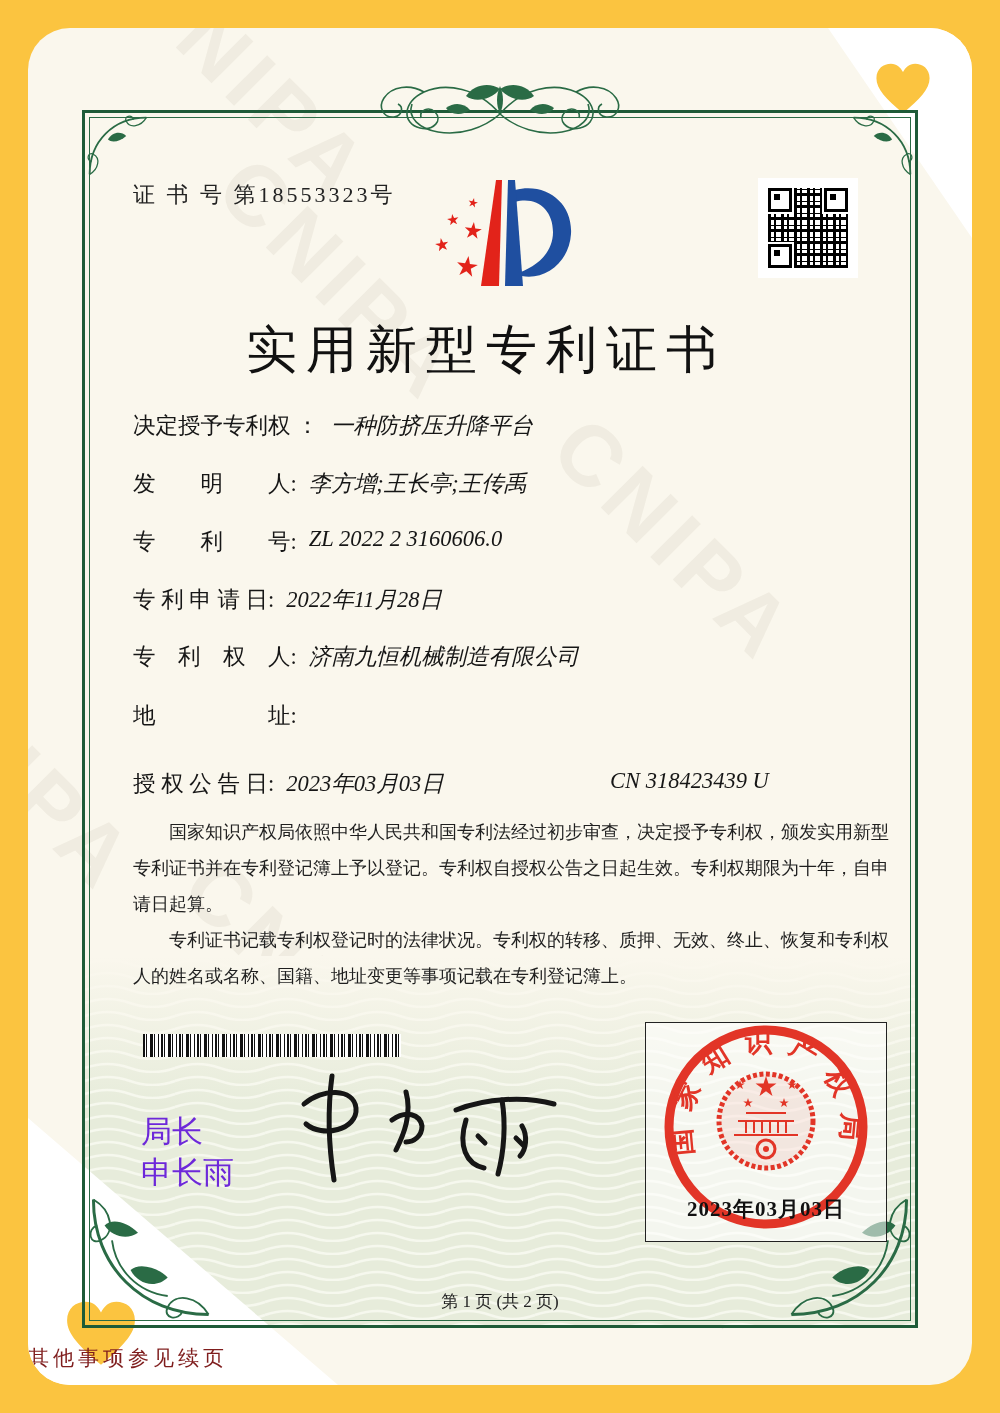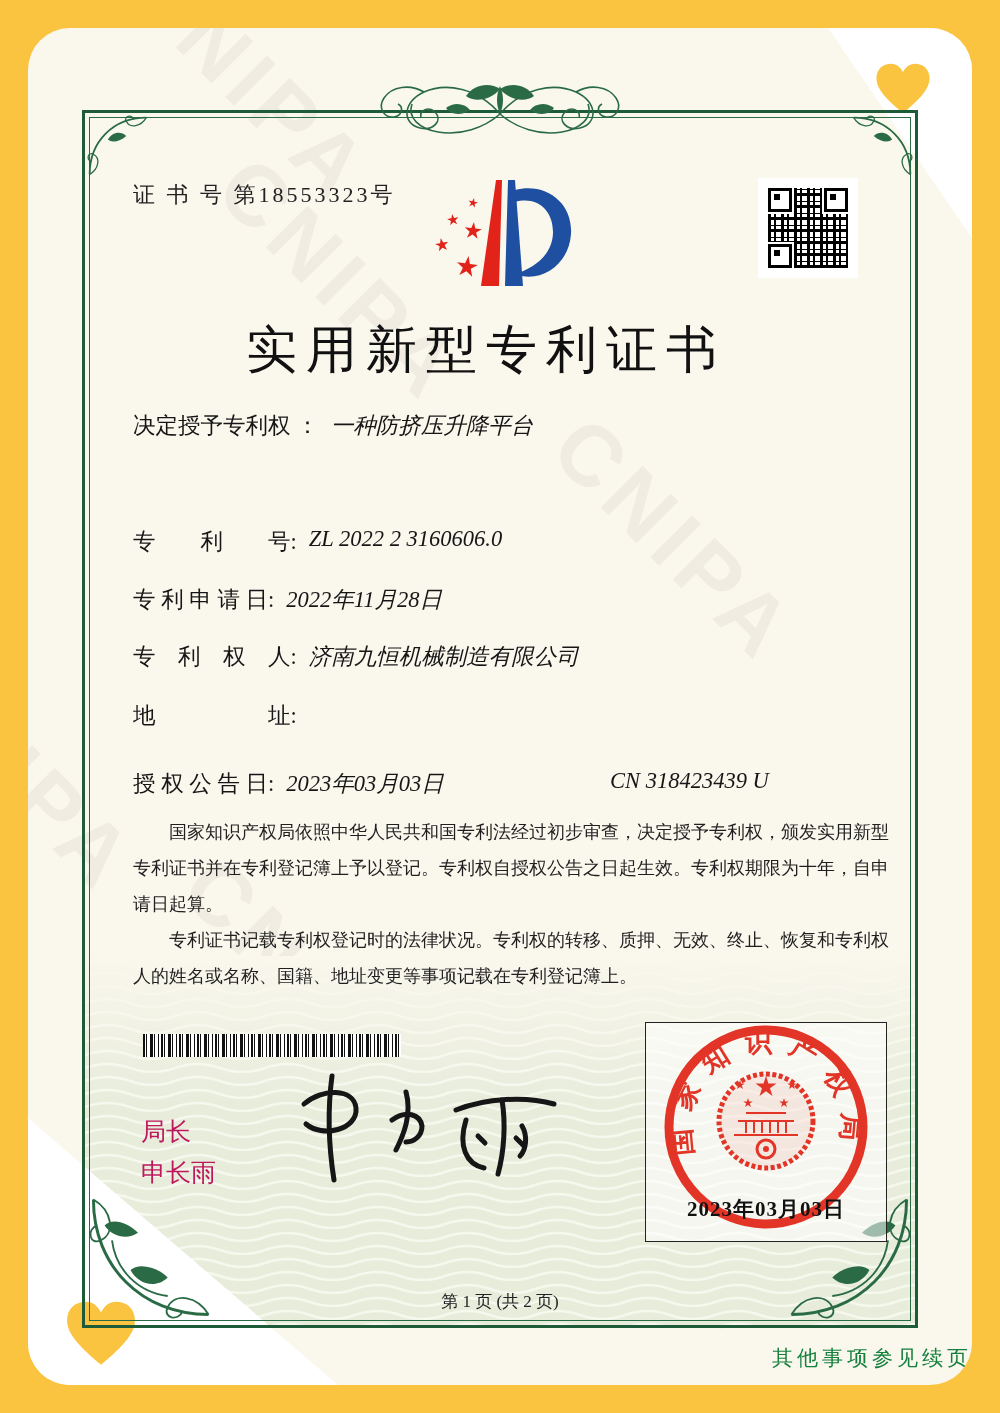--- a/index.html
+++ b/index.html
@@ -53,31 +53,31 @@
   .row2{position:absolute;left:477px;top:0;display:flex;}
   
   .legal{position:absolute;left:105px;top:786px;width:762px;font-size:18px;
     line-height:36px;color:#1f1f1f;}
   .legal p{margin:0;text-indent:2em;}
   
   .barcode{position:absolute;left:115px;top:1006px;width:258px;height:23px;
     background:repeating-linear-gradient(90deg,#111 0 2px,#fff 2px 3px,#111 3px 4px,#fff 4px 7px,#111 7px 10px,#fff 10px 11px,#111 11px 12px,#fff 12px 15px,#111 15px 16px,#fff 16px 18px);}
   
   .official{position:absolute;left:113px;top:1083px;
-    font-family:"Liberation Sans","DejaVu Sans",sans-serif;font-size:25px;color:#be185d;line-height:41px;}
+    font-family:"Liberation Sans","DejaVu Sans",sans-serif;font-size:31px;color:#6d28d9;line-height:41px;}
   .sig{position:absolute;left:242px;top:1030px;}
   
   .sealbox{position:absolute;left:617px;top:994px;width:240px;height:218px;
     border:1.5px solid #222;background:rgba(255,255,255,0.55);}
   .seal-date{position:absolute;left:0;top:172px;width:100%;text-align:center;
     font-size:21px;font-weight:bold;color:#111;letter-spacing:1px;}
   
   .pageno{position:absolute;left:0;top:1262px;width:944px;text-align:center;font-size:17px;color:#222;}
-  .contnote{position:absolute;left:0;top:1316px;width:944px;text-align:right;
-    font-size:21px;letter-spacing:4px;color:#15803d;}
+  .contnote{position:absolute;left:0;top:1316px;width:944px;text-align:left;
+    font-size:21px;letter-spacing:4px;color:#7f1d1d;}
 </style>
 </head>
 <body>
 
 <div>
   <div class="card">
 
     <span class="wm" style="left:150px;top:-90px;">CNIPA</span>
     <span class="wm" style="left:240px;top:110px;">CNIPA</span>
     <span class="wm" style="left:575px;top:370px;">CNIPA</span>
@@ -205,20 +205,24 @@
       <div class="finder" style="left:10px;top:10px;"></div>
       <div class="finder" style="left:66px;top:10px;"></div>
       <div class="finder" style="left:10px;top:66px;"></div>
     </div>
 
     <div class="title">实用新型专利证书</div>
 
     <div class="row" style="top:382px;">
       <span class="lbl">决定授予专利权 ：</span>
       <span class="val">一种防挤压升降平台</span>
+    </div>
+    <div class="row" style="top:440px;">
+      <span class="lbl">发　　明　　人:</span>
+      <span class="val">李方增;王长亭;王传禹</span>
     </div>
     <div class="row" style="top:498px;">
       <span class="lbl">专　　利　　号:</span>
       <span class="val">ZL 2022 2 3160606.0</span>
     </div>
     <div class="row" style="top:556px;">
       <span class="lbl">专 利 申 请 日:</span>
       <span class="val">2022年11月28日</span>
     </div>
     <div class="row" style="top:613px;align-items:flex-end;">

